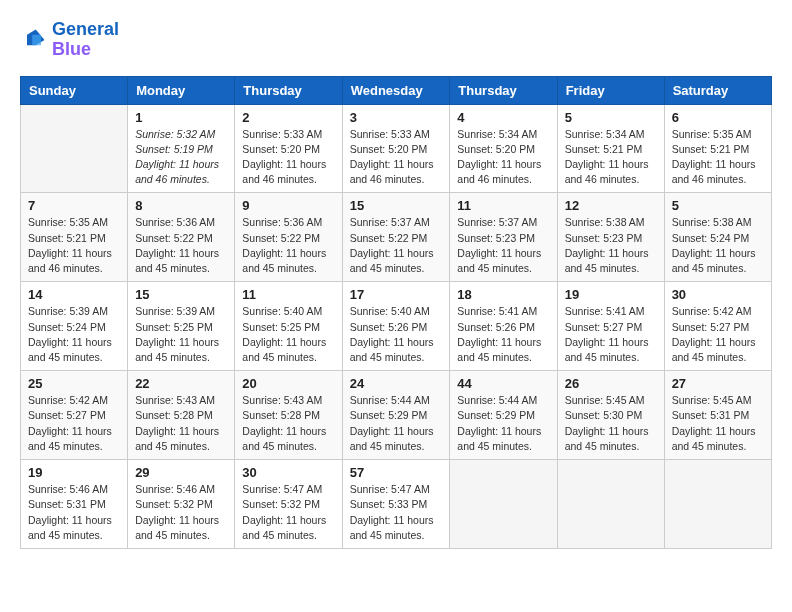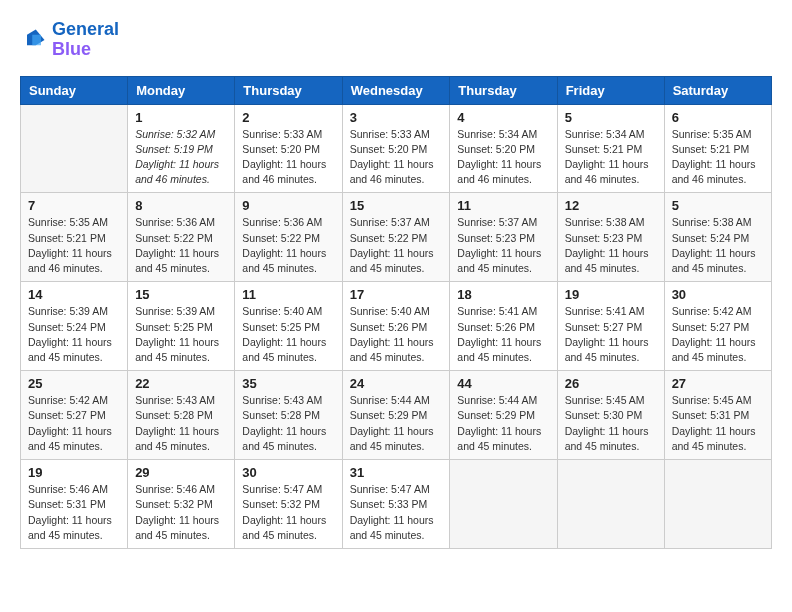--- a/index.html
+++ b/index.html
@@ -276,21 +276,21 @@
 and 45 minutes.</div>
         </td>
         <td>
           <span class="day-number">22</span>
           <div class="day-info" style="white-space: pre-line;">Sunrise: 5:43 AM
 Sunset: 5:28 PM
 Daylight: 11 hours
 and 45 minutes.</div>
         </td>
         <td>
-          <span class="day-number">35</span>
+          <span class="day-number">20</span>
           <div class="day-info" style="white-space: pre-line;">Sunrise: 5:43 AM
 Sunset: 5:28 PM
 Daylight: 11 hours
 and 45 minutes.</div>
         </td>
         <td>
           <span class="day-number">24</span>
           <div class="day-info" style="white-space: pre-line;">Sunrise: 5:44 AM
 Sunset: 5:29 PM
 Daylight: 11 hours
@@ -334,21 +334,21 @@
 and 45 minutes.</div>
         </td>
         <td>
           <span class="day-number">30</span>
           <div class="day-info" style="white-space: pre-line;">Sunrise: 5:47 AM
 Sunset: 5:32 PM
 Daylight: 11 hours
 and 45 minutes.</div>
         </td>
         <td>
-          <span class="day-number">31</span>
+          <span class="day-number">57</span>
           <div class="day-info" style="white-space: pre-line;">Sunrise: 5:47 AM
 Sunset: 5:33 PM
 Daylight: 11 hours
 and 45 minutes.</div>
         </td>
         <td class="empty-cell"></td>
         <td class="empty-cell"></td>
         <td class="empty-cell"></td>
       </tr>
     </tbody>

